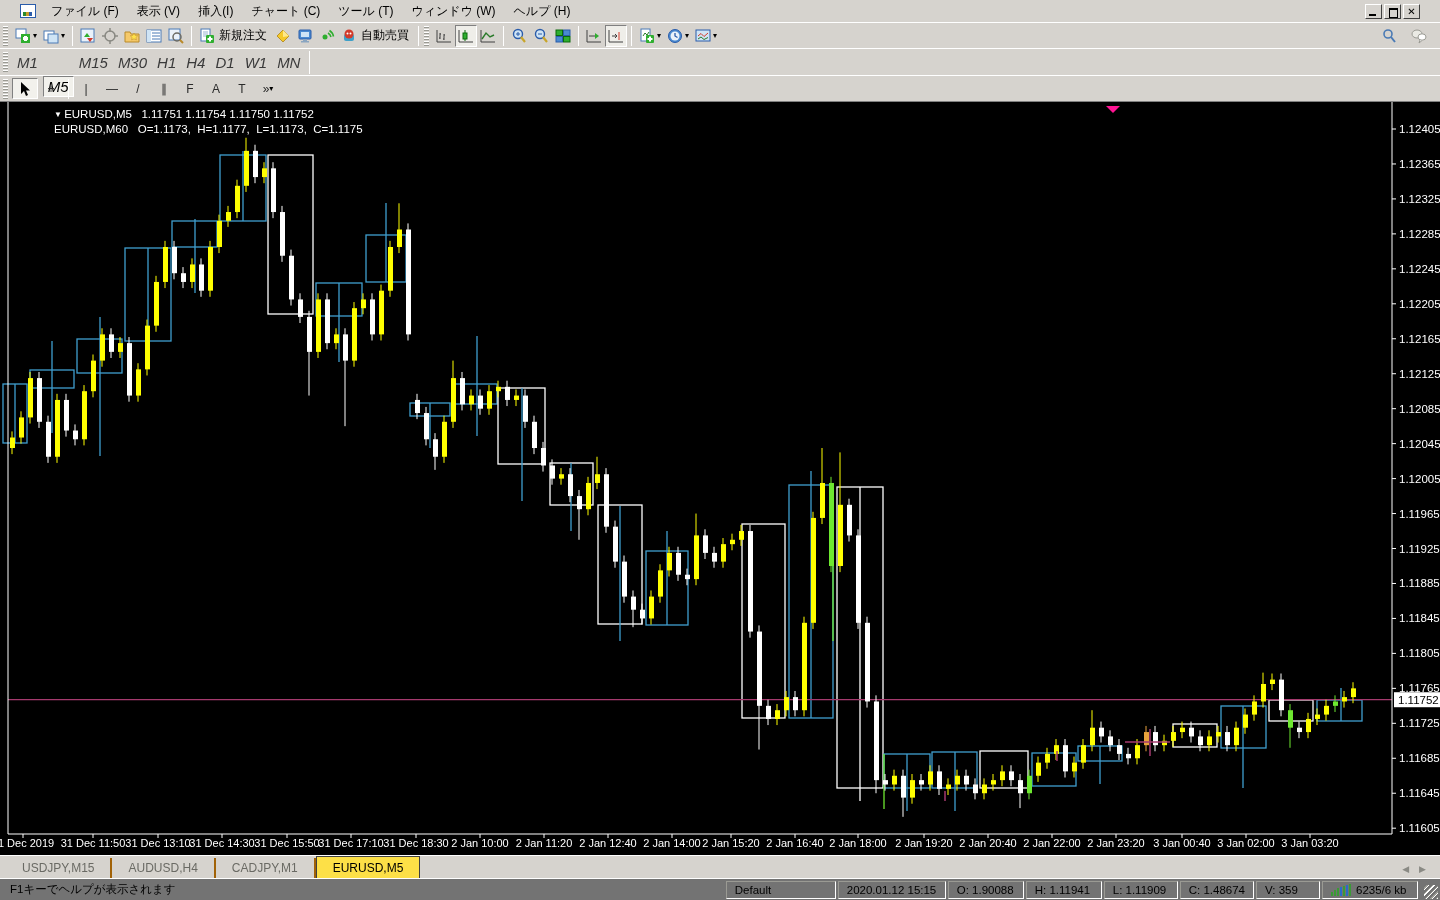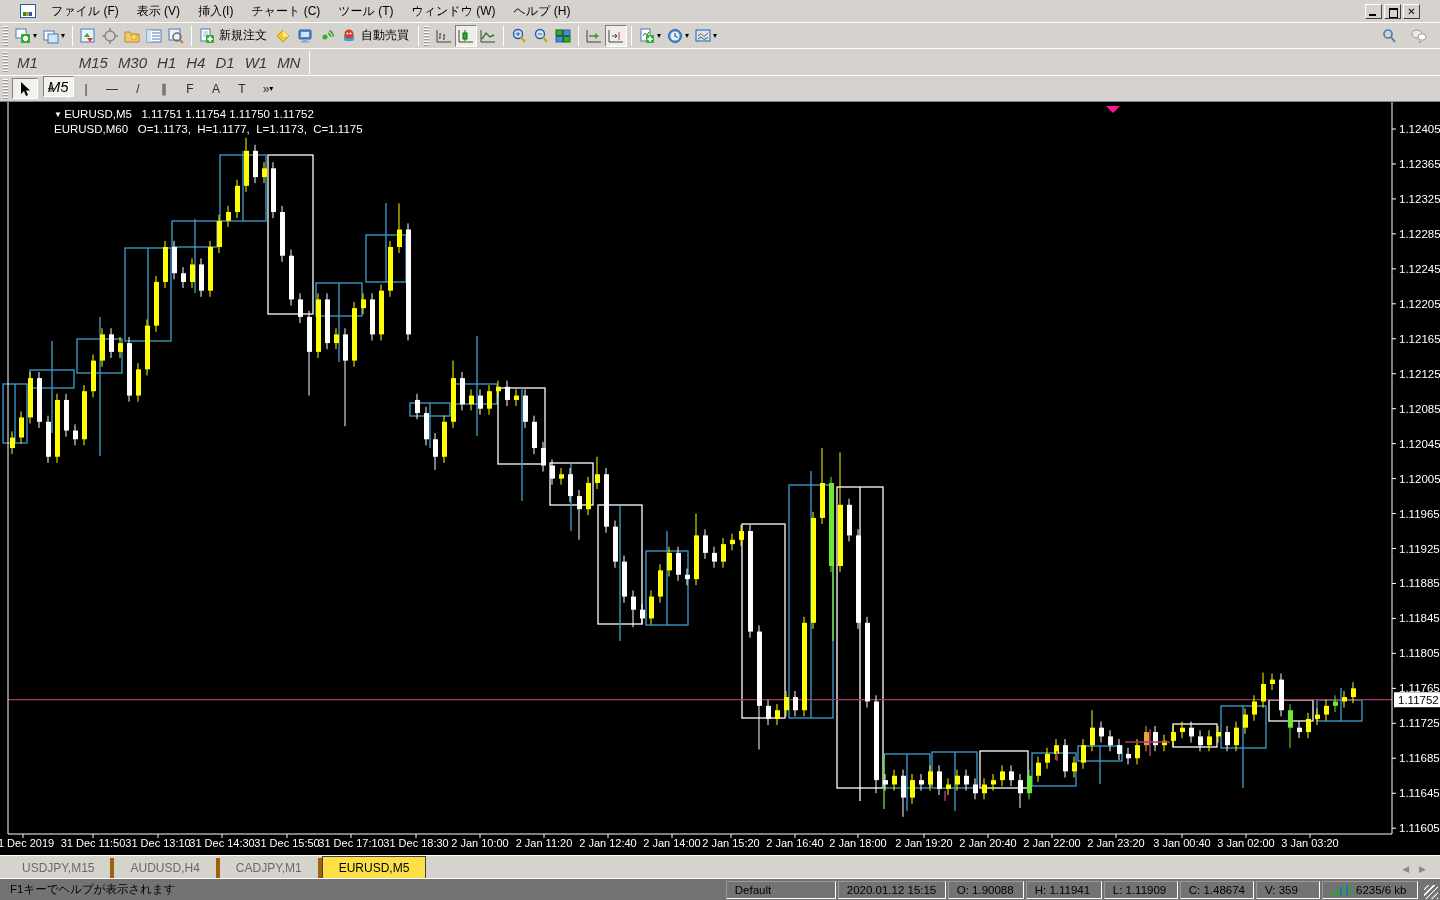--- a/index.html
+++ b/index.html
@@ -44,21 +44,21 @@
   .dbtn.on { border-color:#808080 #fff #fff #808080; background:#f2f1ec; }
   
   .chart-wrap { position:relative; width:1440px; height:754px; background:#000;
     border-top:1px solid #808080; }
   .chart-info { position:absolute; left:12px; top:5px; color:#fff; font-size:11.5px;
     line-height:14px; white-space:pre; z-index:2;margin-left:42px; }
   .chart-info .tri { font-size:8px; vertical-align:1px; }
   
   .tabbar { height:23px; background:#d6d3ce; border-top:1px solid #fff;
     display:flex; align-items:flex-end; padding-left:6px; position:relative; }
-  .tab { padding:3px 16px 3px; color:#6a6a64; border-right:4px solid #a16207;
+  .tab { padding:3px 16px 3px; color:#6a6a64; border-right:2px solid #a16207;
     font-size:12px; height:20px; }
   .tab.active { background:#fde047; color:#000; border:1px solid #404040; border-bottom:none;
     height:22px; padding-top:4px; }
   .tab-scroll { margin-left:auto; display:flex; gap:10px; padding:0 14px 4px 0;
     color:#8a8a84; font-size:9px; }
   
   .statusbar { height:22px; background:#737373; display:flex; align-items:center;
     border-top:1px solid #fff; font-size:11.5px; }
   .scell { height:18px; display:flex; align-items:center; padding:0 8px;
     border:1px solid; border-color:#9a9a93 #fff #fff #9a9a93; margin-left:2px;

